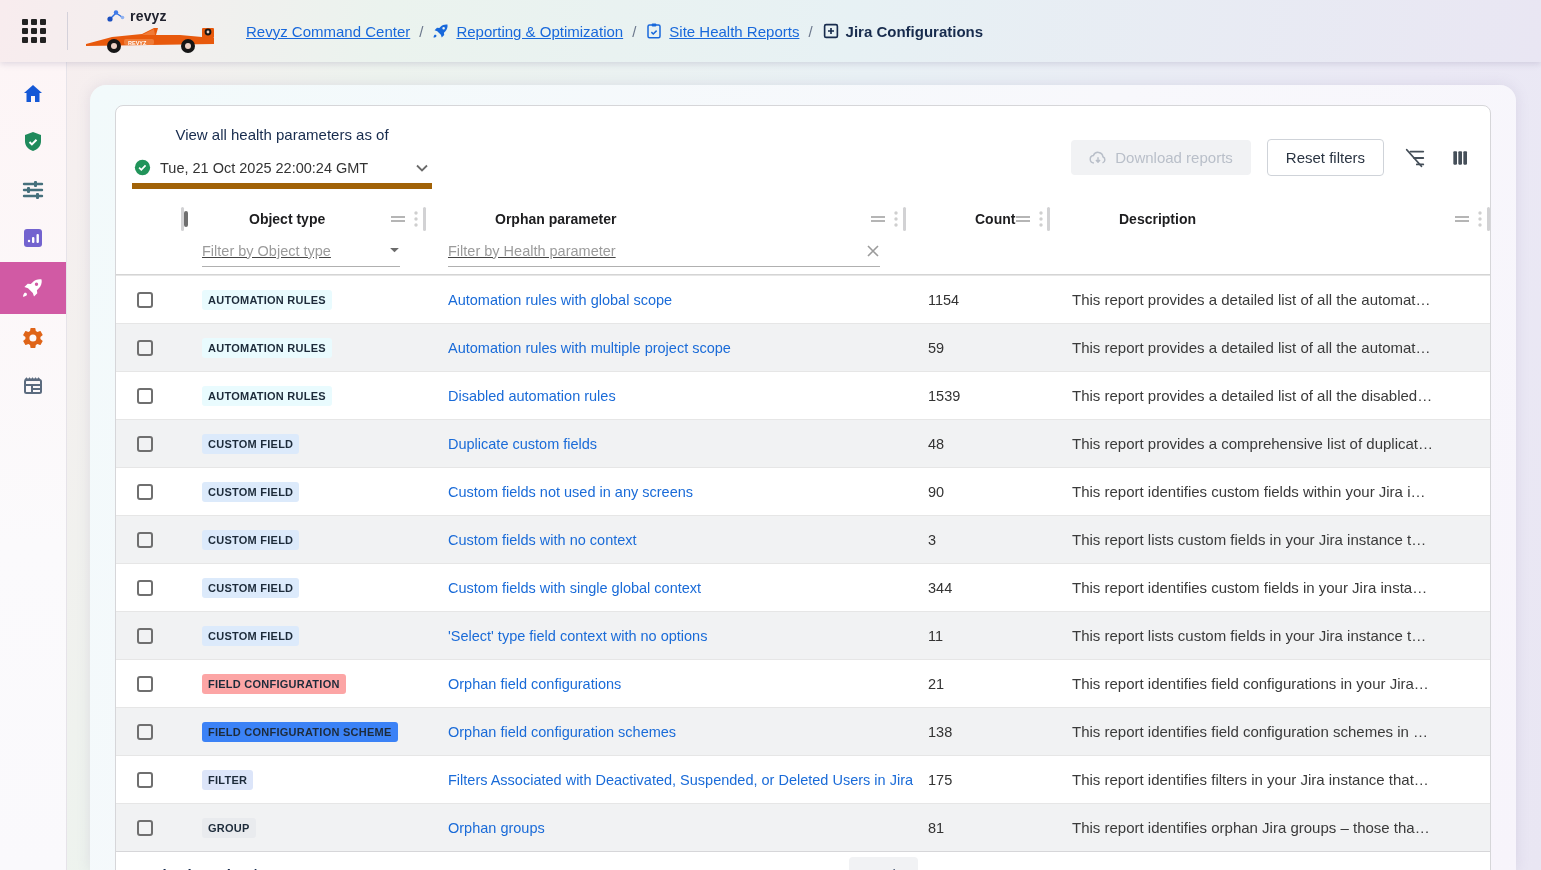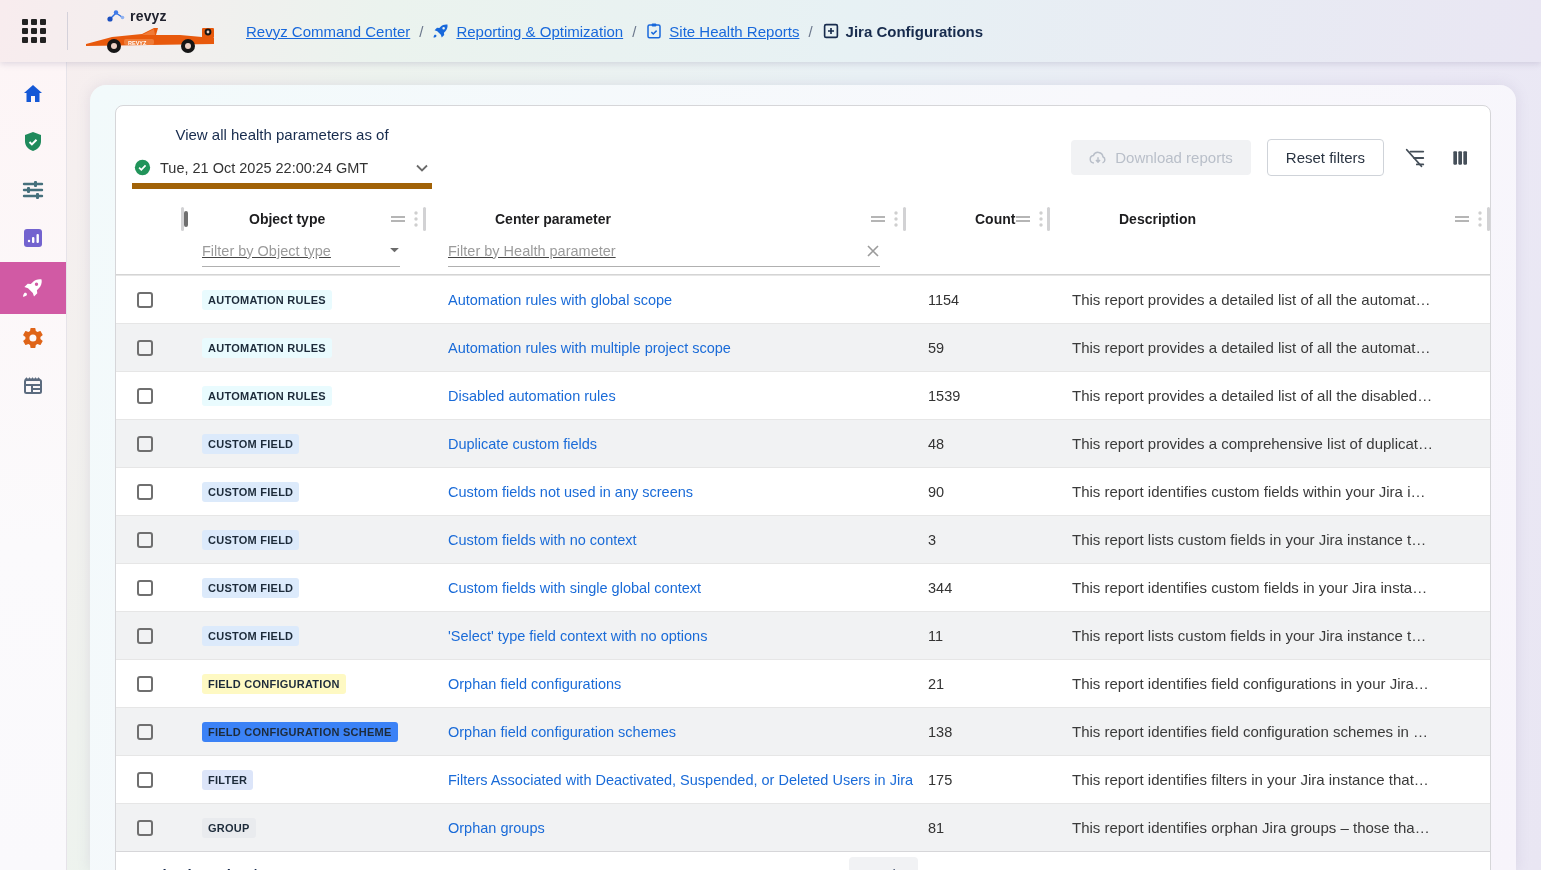--- a/index.html
+++ b/index.html
@@ -282,21 +282,21 @@
             <svg width="4" height="16" viewBox="0 0 4 16">
                 <g fill="#cfcfcf">
                   <circle cx="2" cy="2" r="1.7"></circle>
                   <circle cx="2" cy="8" r="1.7"></circle>
                   <circle cx="2" cy="14" r="1.7"></circle>
                 </g>
               </svg>
           </span>
         </div>
         <div class="hcell pad-cell">
-          <span class="htitle">Center parameter</span>
+          <span class="htitle">Orphan parameter</span>
           <span class="hicons">
             <svg width="16" height="10" viewBox="0 0 16 10">
                 <g stroke="#b5b5b5" stroke-width="2">
                   <path d="M1 3h14"></path>
                   <path d="M1 7h14"></path>
                 </g>
               </svg>
             <svg width="4" height="16" viewBox="0 0 4 16">
                 <g fill="#cfcfcf">
                   <circle cx="2" cy="2" r="1.7"></circle>
@@ -445,21 +445,21 @@
           <div class="pad-cell"><span class="badge" style="background-color: rgb(220, 234, 251);">CUSTOM FIELD</span></div>
           <div class="pad-cell"><a class="hp-link">'Select' type field context with no options</a></div>
           <div class="pad-cell c-count">11</div>
           <div class="pad-cell c-desc">This report lists custom fields in your Jira instance t…</div>
         </div>
 
         <div class="row">
           <div class="c-check">
               <span class="cb"></span>
             </div>
-          <div class="pad-cell"><span class="badge" style="background-color: #fef9c3;">FIELD CONFIGURATION</span></div>
+          <div class="pad-cell"><span class="badge" style="background-color: #fca5a5;">FIELD CONFIGURATION</span></div>
           <div class="pad-cell"><a class="hp-link">Orphan field configurations</a></div>
           <div class="pad-cell c-count">21</div>
           <div class="pad-cell c-desc">This report identifies field configurations in your Jira…</div>
         </div>
 
         <div class="row alt">
           <div class="c-check">
               <span class="cb"></span>
             </div>
           <div class="pad-cell"><span class="badge" style="background-color: #3b82f6;">FIELD CONFIGURATION SCHEME</span></div>

